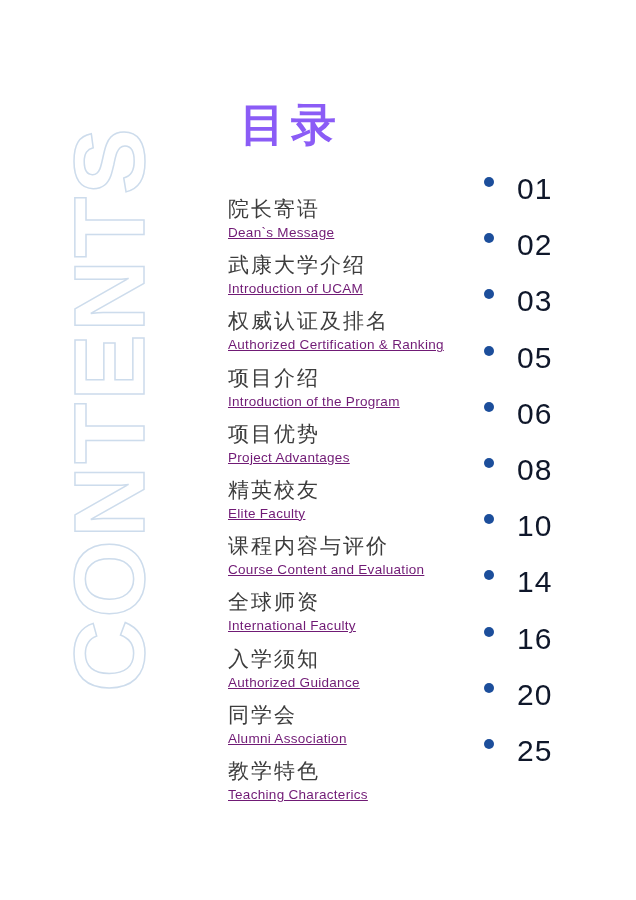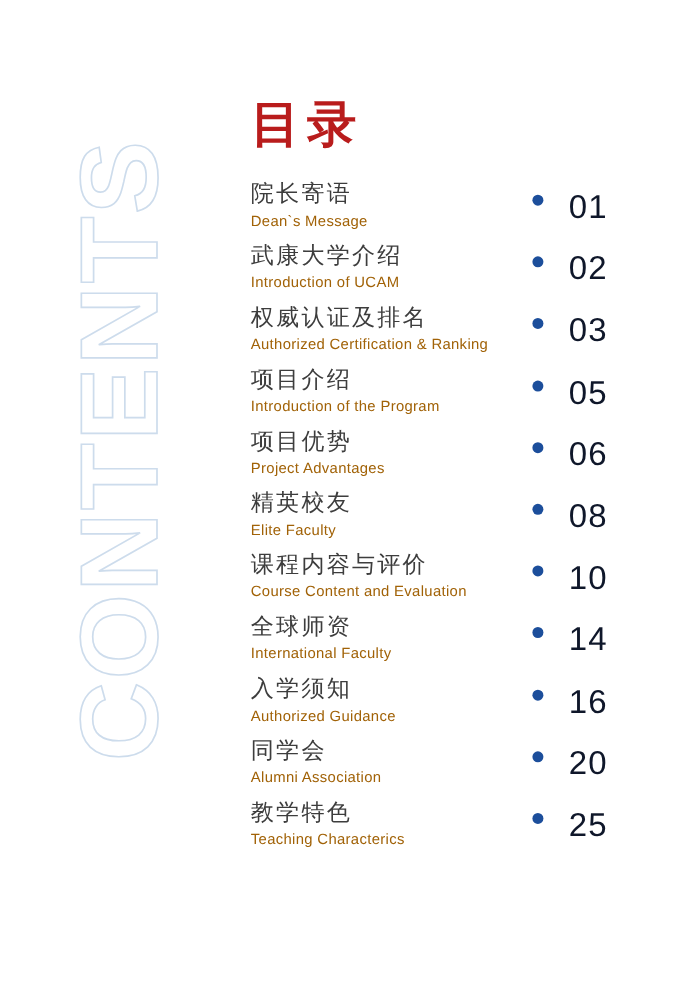--- a/index.html
+++ b/index.html
@@ -27,57 +27,58 @@
     color: #ffffff;
     -webkit-text-stroke: 1.5px #cddcec;
     text-stroke: 1.5px #cddcec;
     user-select: none;
   }
 
   .page-title {
     position: absolute;
     left: 228px;
     top: 86px;
-    margin: 0;
+    margin: 12px;
     font-size: 45px;
     line-height: 54px;
     font-weight: 700;
     letter-spacing: 6px;
-    color: #b91c1c;
+    color: #8b5cf6;
   }
 
   .toc-list {
     position: absolute;
     left: 228px;
     top: 163px;
     width: 340px;
   }
 
   .toc-row {
     display: flex;
     align-items: flex-start;
     height: 56.2px;
     cursor: pointer;
   }
 
-  .toc-text { width: 256px; }
+  .toc-text { width: 256px; margin-top: 32px; }
 
   .toc-zh {
     font-size: 21px;
     line-height: 27px;
     letter-spacing: 2px;
     color: #3d3d3d;
   }
 
   .toc-en {
     font-size: 13.5px;
     line-height: 17px;
     margin-top: 2px;
     letter-spacing: 0.3px;
-    color: #a16207;
+    color: #701a75;
+    text-decoration: underline;
   }
 
   .toc-dot {
     flex: none;
     width: 10px;
     height: 10px;
     border-radius: 50%;
     background: #1c4e9b;
     margin-top: 14px;
   }

